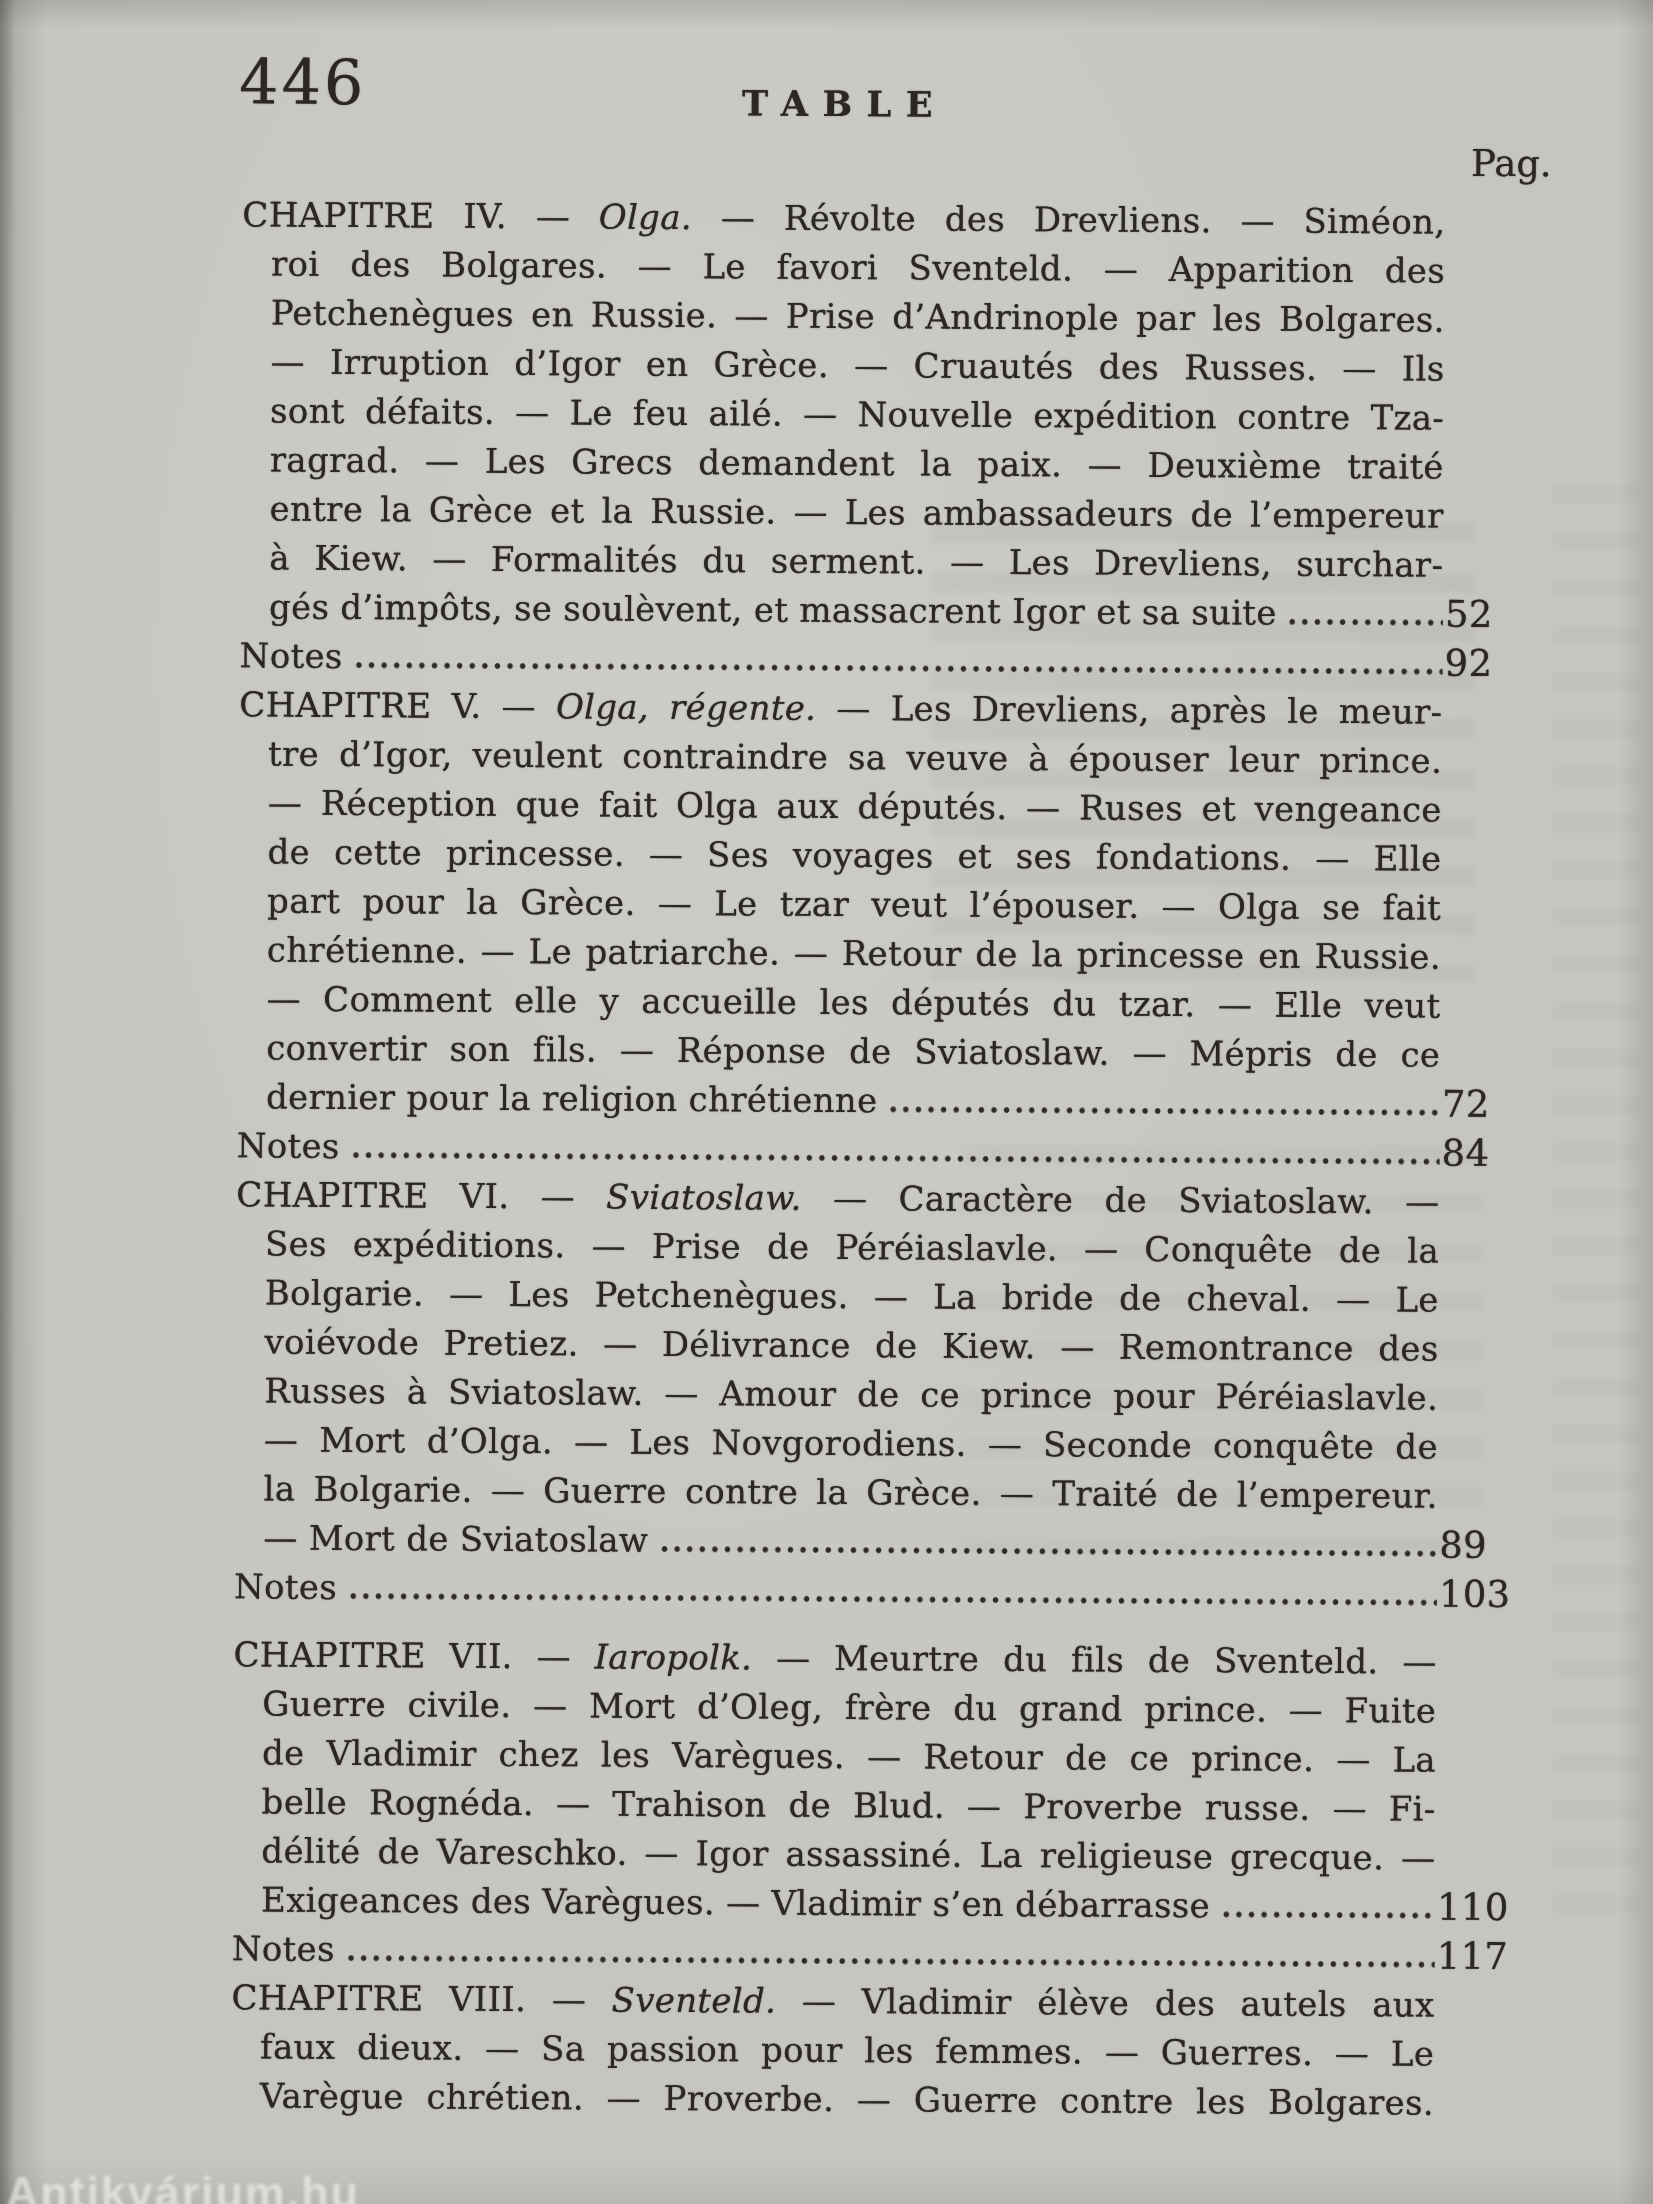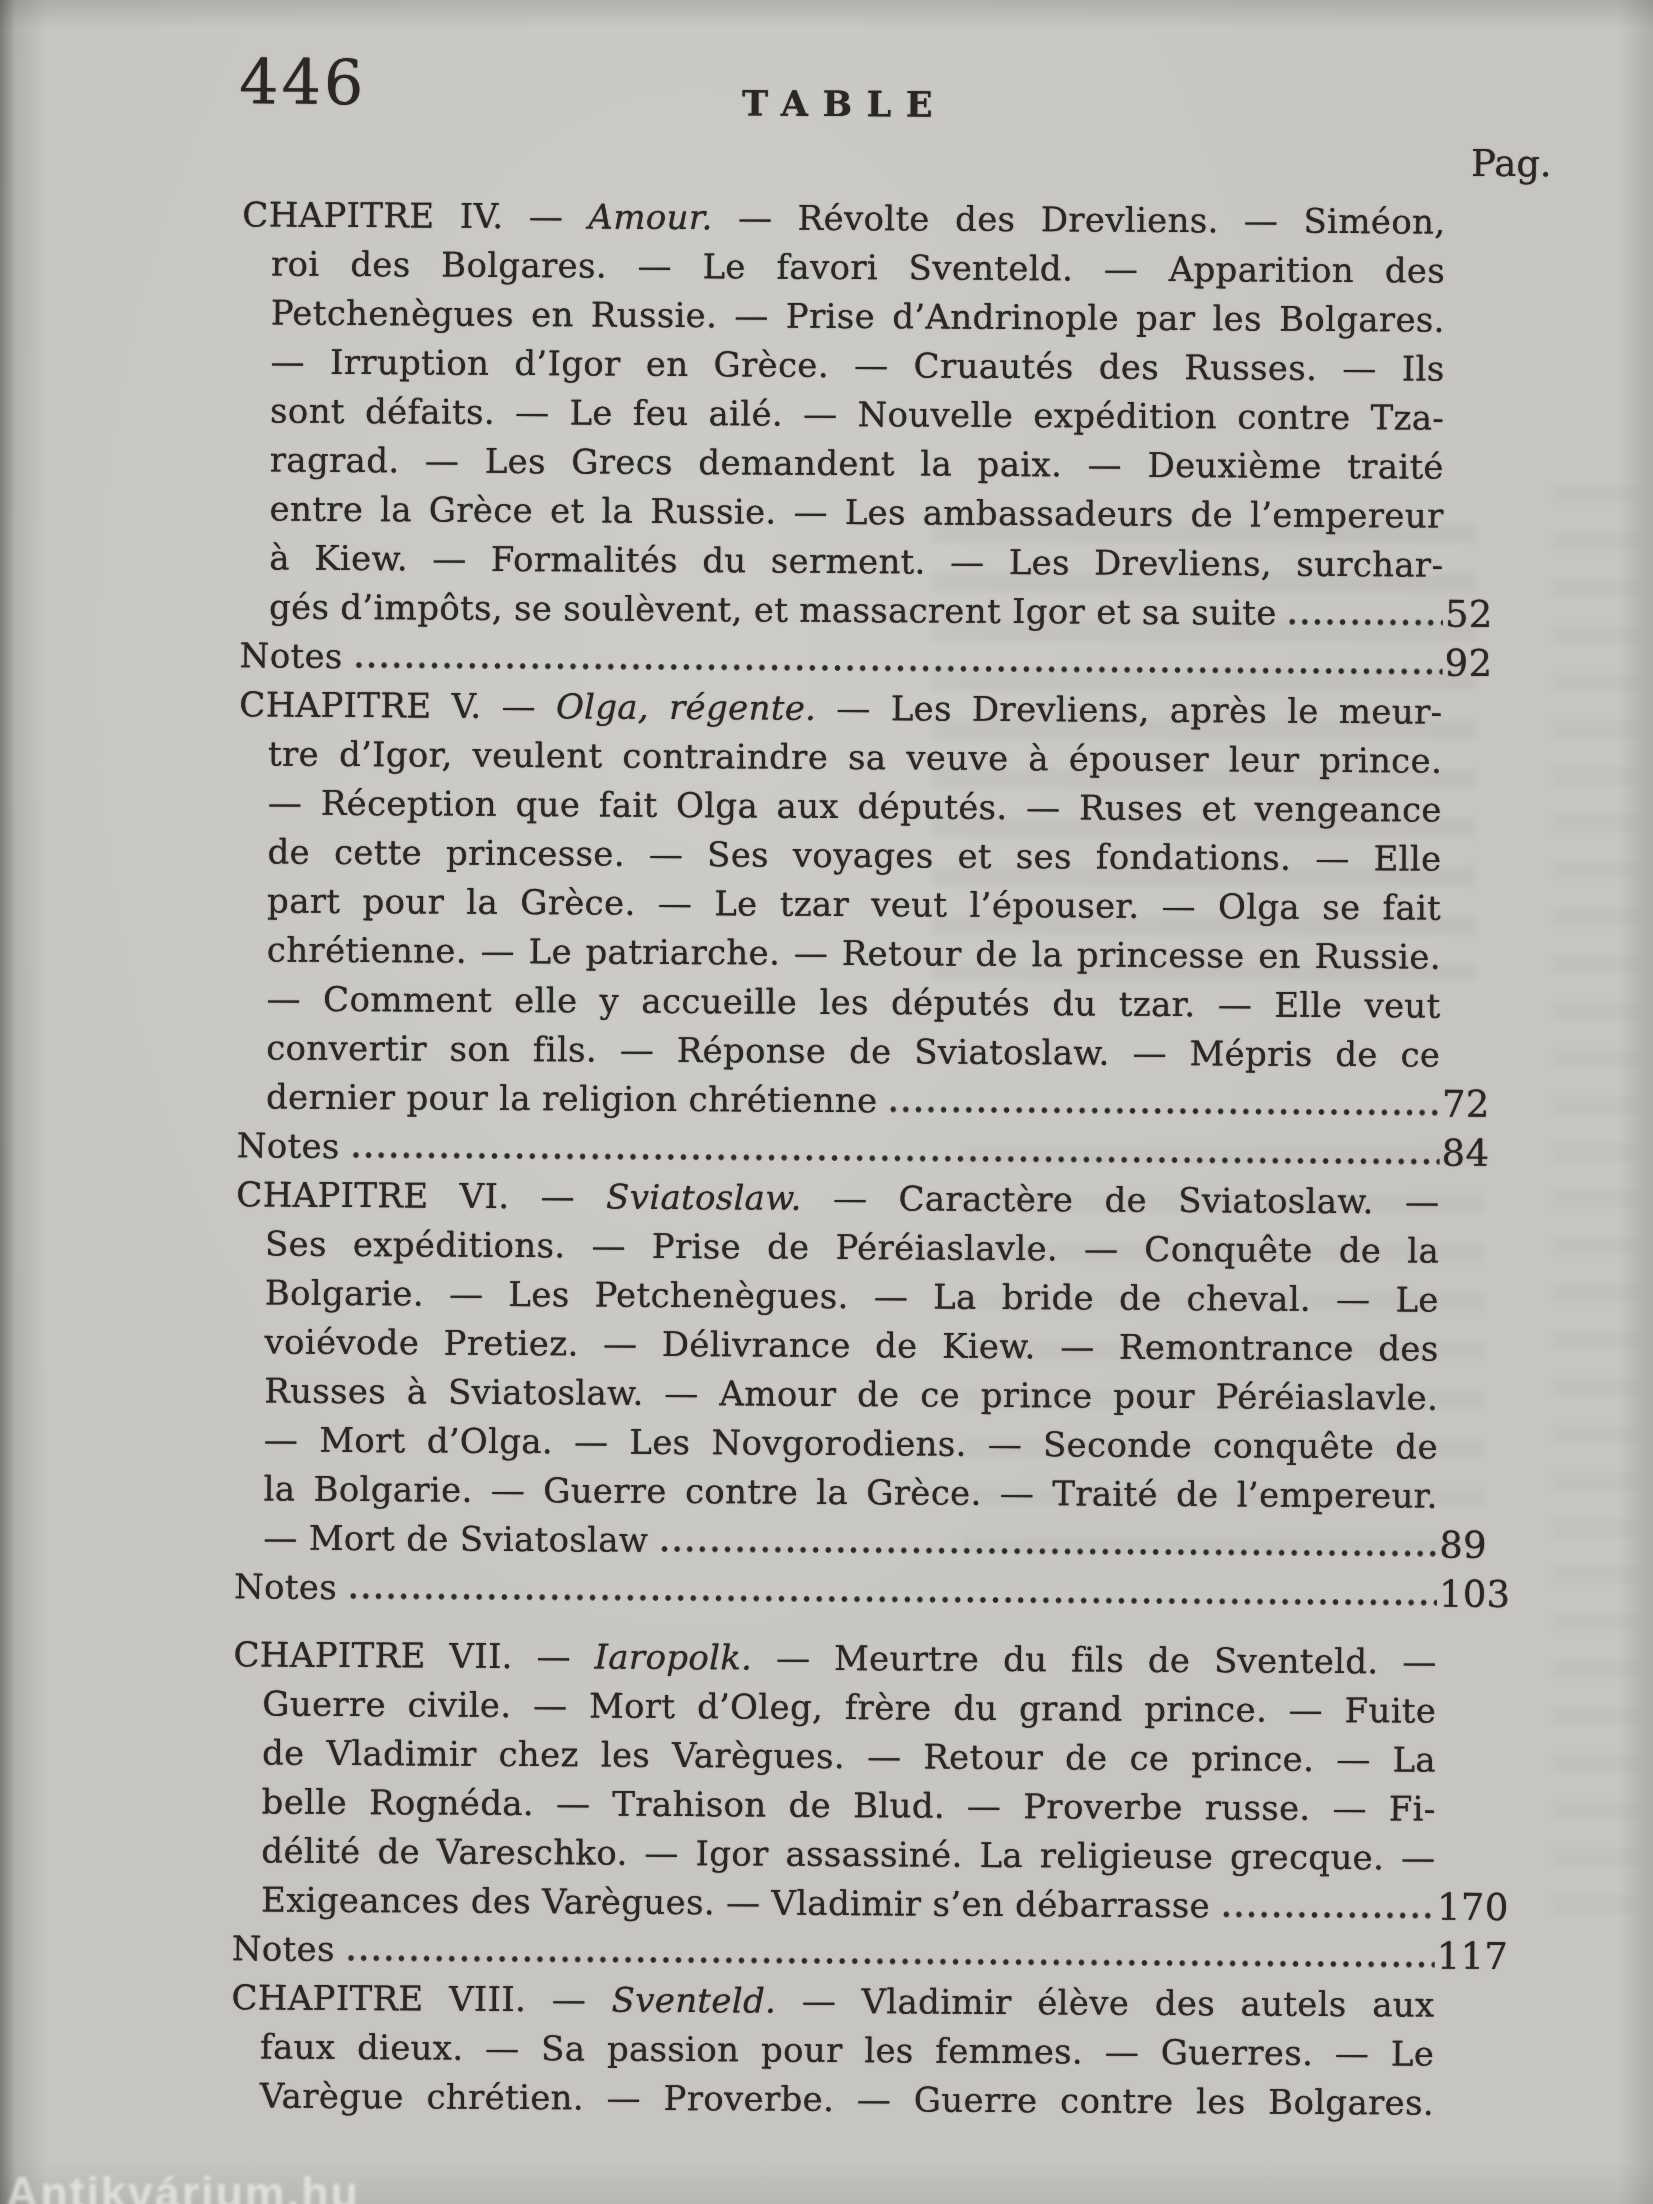--- a/index.html
+++ b/index.html
@@ -66,21 +66,21 @@
   <div class="ghost g1"></div>
   <div class="ghost g2"></div>
   <div class="ghost g3"></div>
 
   <div class="rot">
     <div class="folio">446</div>
     <div class="title">TABLE</div>
     <div class="paglabel">Pag.</div>
 
     <div class="toc">
-      <div class="toc-line chapter"><span class="seg chap-label">CHAPITRE IV. — </span><span class="seg chap-title">Amour.</span><span class="seg line-text"> — Révolte des Drevliens. — Siméon,</span></div>
+      <div class="toc-line chapter"><span class="seg chap-label">CHAPITRE IV. — </span><span class="seg chap-title">Olga.</span><span class="seg line-text"> — Révolte des Drevliens. — Siméon,</span></div>
         <div class="toc-line indent"><span class="seg chap-label"></span><span class="seg chap-title"></span><span class="seg line-text">roi des Bolgares. — Le favori Sventeld. — Apparition des</span></div>
         <div class="toc-line indent"><span class="seg chap-label"></span><span class="seg chap-title"></span><span class="seg line-text">Petchenègues en Russie. — Prise d’Andrinople par les Bolgares.</span></div>
         <div class="toc-line indent"><span class="seg chap-label"></span><span class="seg chap-title"></span><span class="seg line-text">— Irruption d’Igor en Grèce. — Cruautés des Russes. — Ils</span></div>
         <div class="toc-line indent"><span class="seg chap-label"></span><span class="seg chap-title"></span><span class="seg line-text">sont défaits. — Le feu ailé. — Nouvelle expédition contre Tza-</span></div>
         <div class="toc-line indent"><span class="seg chap-label"></span><span class="seg chap-title"></span><span class="seg line-text">ragrad. — Les Grecs demandent la paix. — Deuxième traité</span></div>
         <div class="toc-line indent"><span class="seg chap-label"></span><span class="seg chap-title"></span><span class="seg line-text">entre la Grèce et la Russie. — Les ambassadeurs de l’empereur</span></div>
         <div class="toc-line indent"><span class="seg chap-label"></span><span class="seg chap-title"></span><span class="seg line-text">à Kiew. — Formalités du serment. — Les Drevliens, surchar-</span></div>
         <div class="toc-line indent has-page">
           <span class="seg chap-label"></span>
           <span class="seg chap-title"></span>
@@ -141,21 +141,21 @@
         <div class="toc-line chapter gap"><span class="seg chap-label">CHAPITRE VII. — </span><span class="seg chap-title">Iaropolk.</span><span class="seg line-text"> — Meurtre du fils de Sventeld. —</span></div>
         <div class="toc-line indent"><span class="seg chap-label"></span><span class="seg chap-title"></span><span class="seg line-text">Guerre civile. — Mort d’Oleg, frère du grand prince. — Fuite</span></div>
         <div class="toc-line indent"><span class="seg chap-label"></span><span class="seg chap-title"></span><span class="seg line-text">de Vladimir chez les Varègues. — Retour de ce prince. — La</span></div>
         <div class="toc-line indent"><span class="seg chap-label"></span><span class="seg chap-title"></span><span class="seg line-text">belle Rognéda. — Trahison de Blud. — Proverbe russe. — Fi-</span></div>
         <div class="toc-line indent"><span class="seg chap-label"></span><span class="seg chap-title"></span><span class="seg line-text">délité de Vareschko. — Igor assassiné. La religieuse grecque. —</span></div>
         <div class="toc-line indent has-page">
           <span class="seg chap-label"></span>
           <span class="seg chap-title"></span>
           <span class="seg line-text">Exigeances des Varègues. — Vladimir s’en débarrasse</span>
           <span class="leader"></span>
-          <span class="pagenum">170</span>
+          <span class="pagenum">110</span>
         </div>
         <div class="toc-line has-page">
           <span class="seg chap-label"></span>
           <span class="seg chap-title"></span>
           <span class="seg line-text">Notes</span>
           <span class="leader"></span>
           <span class="pagenum">117</span>
         </div>
         <div class="toc-line chapter"><span class="seg chap-label">CHAPITRE VIII. — </span><span class="seg chap-title">Sventeld.</span><span class="seg line-text"> — Vladimir élève des autels aux</span></div>
         <div class="toc-line indent"><span class="seg chap-label"></span><span class="seg chap-title"></span><span class="seg line-text">faux dieux. — Sa passion pour les femmes. — Guerres. — Le</span></div>

